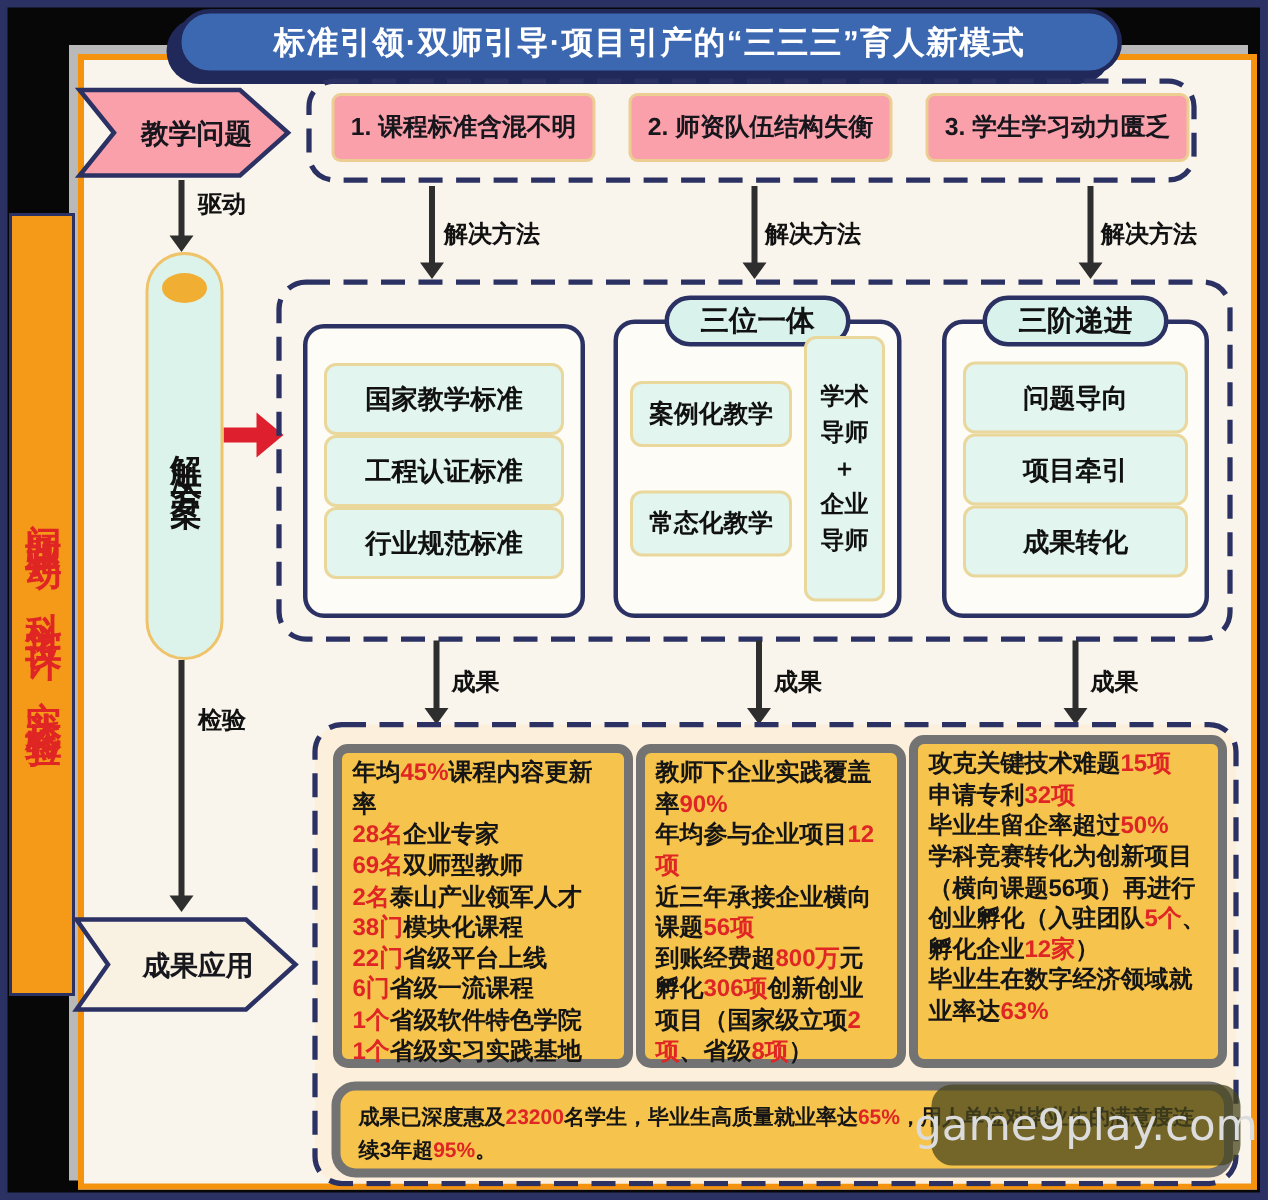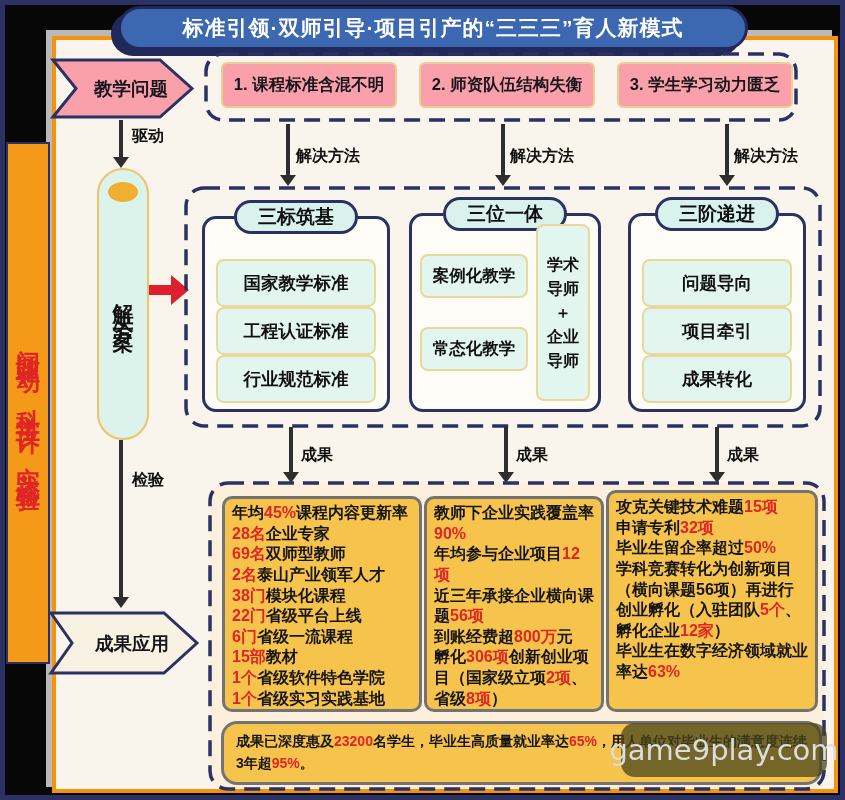--- a/index.html
+++ b/index.html
@@ -67,30 +67,30 @@
   .sol-card { position:absolute; background:#fdfcf6; border:3px solid #2b3263;
               border-radius:14px; }
   .pill-header { position:absolute; top:-19px; left:50%; transform:translateX(-50%);
                  background:#d9f3ec; border:3px solid #2b3263; border-radius:20px;
                  padding:1px 21px; font-weight:bold; font-size:19px; color:#111;
                  white-space:nowrap; }
   .mint { background:#e2f5ef; border:2px solid #e9d79b; border-radius:8px;
           display:flex; align-items:center; justify-content:center;
           font-weight:bold; font-size:17.5px; color:#111; white-space:nowrap; }
   .col-stack { position:absolute; inset:6px 11px; display:flex; flex-direction:column;
-               justify-content:flex-end; }
+               justify-content:center; }
   .col-stack .mint { height:48px; }
   .duo { position:absolute; inset:8px 8px; display:flex; gap:8px; }
   .duo .left { flex:1; display:flex; flex-direction:column; justify-content:space-evenly; }
   .duo .left .mint { height:44px; font-size:16.5px; }
   .duo .side { width:54px; font-size:16px; line-height:1.5; white-space:pre-line;
                text-align:center; }
 
   
-  .amber { position:absolute; background:#f6c34c; border:3px solid #737373;
+  .amber { position:absolute; background:#f6c34c; border:6px solid #737373;
            border-radius:10px; padding:4px 7px; font-weight:bold; font-size:16px;
            line-height:1.29; color:#151515; }
   .amber .hl, .hl { color:#e02525; }
   .summary { border-radius:16px; padding:7px 12px; font-size:14px; line-height:1.55; }
 
   
   .red-arrow { position:absolute; left:144px; top:267px; }
 
   
   .watermark { position:absolute; left:616px; top:718px; width:206px; height:54px;
@@ -157,21 +157,20 @@
   <div class="flow-label" style="left:505px; top:141px;">解决方法</div>
   <div class="flow-label" style="left:729px; top:141px;">解决方法</div>
 
   <div class="dashwrap" style="left:179px; top:181px; width:638px; height:242px;">
     <svg width="638" height="242">
         <rect x="2" y="2" width="634" height="238" rx="18" fill="none" stroke="#2b3263" stroke-width="3.5" stroke-dasharray="16 9"></rect>
       </svg>
   </div>
 
   <div class="sol-card" style="left:197px; top:211px; width:188px; height:196px;">
-    <div class="pill-header">三标筑基</div>
     <div class="col-stack">
       <div class="mint">国家教学标准</div>
       <div class="mint">工程认证标准</div>
       <div class="mint">行业规范标准</div>
     </div>
   </div>
 
   <div class="sol-card" style="left:404px; top:208px; width:192px; height:199px;">
     <div class="pill-header">三位一体</div>
     <div class="duo">
@@ -210,21 +209,20 @@
   </div>
 
   <div class="amber" style="left:217px; top:491px; width:200px; height:216px;">
       <div><span>年均</span><span class="hl">45%</span><span>课程内容更新率</span></div>
       <div><span class="hl">28名</span><span>企业专家</span></div>
       <div><span class="hl">69名</span><span>双师型教师</span></div>
       <div><span class="hl">2名</span><span>泰山产业领军人才</span></div>
       <div><span class="hl">38门</span><span>模块化课程</span></div>
       <div><span class="hl">22门</span><span>省级平台上线</span></div>
       <div><span class="hl">6门</span><span>省级一流课程</span></div>
-      <div><span class="hl">15部</span><span>教材</span></div>
       <div><span class="hl">1个</span><span>省级软件特色学院</span></div>
       <div><span class="hl">1个</span><span>省级实习实践基地</span></div>
     </div>
   <div class="amber" style="left:419px; top:491px; width:180px; height:216px;">
       <div><span>教师下企业实践覆盖率</span><span class="hl">90%</span></div>
       <div><span>年均参与企业项目</span><span class="hl">12项</span></div>
       <div><span>近三年承接企业横向课题</span><span class="hl">56项</span></div>
       <div><span>到账经费超</span><span class="hl">800万</span><span>元</span></div>
       <div><span>孵化</span><span class="hl">306项</span><span>创新创业项目（国家级立项</span><span class="hl">2项</span><span>、省级</span><span class="hl">8项</span><span>）</span></div>
     </div>

